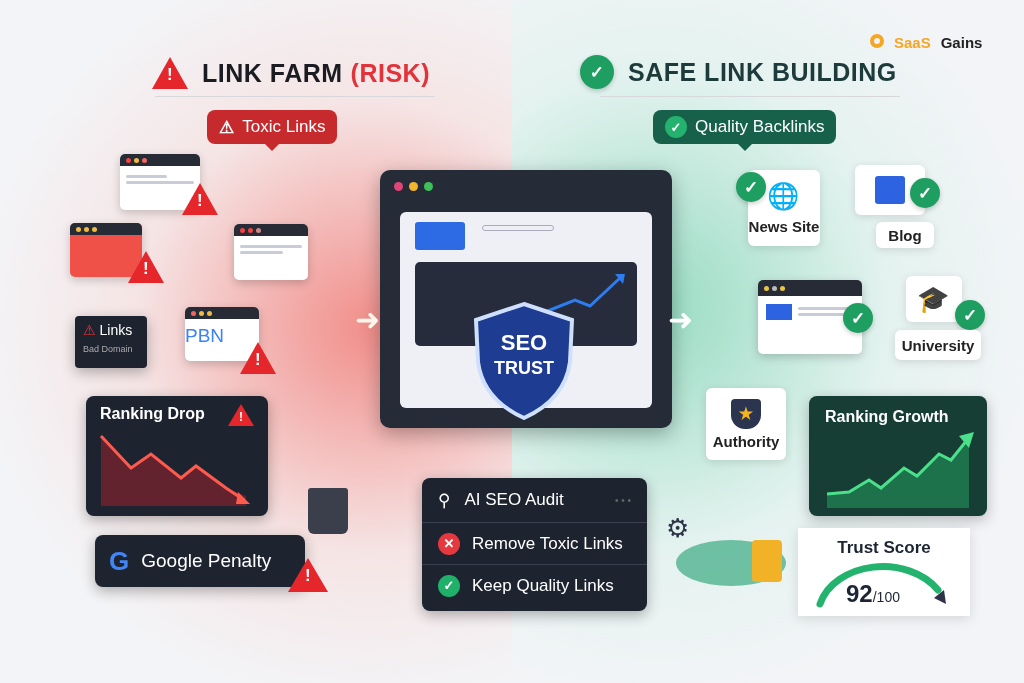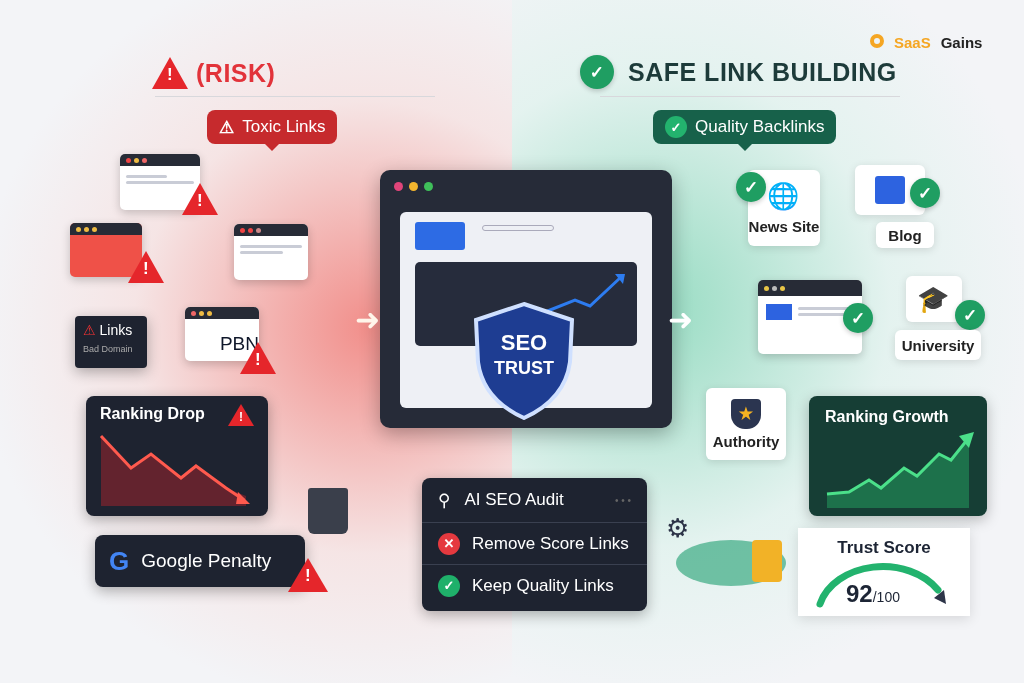--- a/index.html
+++ b/index.html
@@ -34,20 +34,21 @@
   <span style="color:#f5a623">SaaS</span>
   <span style="color:#222">Gains</span>
 </div>
 
 <div class="abs section-title" style="left:152px;top:57px">
   <div style="position:relative;width:36px;height:32px">
       <div class="warn" style="left:0;top:0">
         <span>!</span>
       </div>
     </div>
+  <span style="color:#1b1c22">LINK FARM</span>
   <span style="color:#e2333a;margin-left:-6px">(RISK)</span>
 </div>
 <div class="abs divider" style="left:155px;top:96px;width:280px"></div>
 
 <div class="abs pill" style="left:207px;top:110px;background:#c62a2d;border-color:#c62a2d">
   <span style="font-weight:700">⚠</span>
   <span>Toxic Links</span>
 </div>
 
 <div class="abs section-title" style="left:580px;top:55px">
@@ -110,21 +111,21 @@
     </div>
   <div style="font-size:9px;color:#aaa;margin-top:6px">Bad Domain</div>
 </div>
 
 <div class="abs win" style="left:185px;top:307px;width:74px;height:54px">
     <div class="bar">
       <span class="dot" style="background:#e66"></span>
       <span class="dot" style="background:#eb4"></span>
       <span class="dot" style="background:#eb4"></span>
     </div>
-    <div style="font-size:19px;color:#0f172a;text-align:right;padding-top:14px">PBN</div>
+    <div style="font-size:19px;color:#3b82f6;text-align:left;padding-top:6px">PBN</div>
   </div>
 <div style="position:absolute;left:240px;top:342px;width:36px;height:32px">
     <div class="warn">
       <span>!</span>
     </div>
   </div>
 
 <div class="abs dark" style="left:86px;top:396px;width:182px;height:120px">
   <div style="position:absolute;left:14px;top:9px;font-size:16px;font-weight:700">Ranking Drop</div>
   <div style="position:absolute;left:142px;top:8px;width:30px;height:26px">
@@ -181,21 +182,21 @@
 <div class="abs" style="left:668px;top:302px;font-size:30px;color:#fff">➜</div>
 
 <div class="abs dark" style="left:422px;top:478px;width:225px;height:133px;overflow:hidden">
   <div style="display:flex;align-items:center;gap:14px;height:44px;padding:0 16px;font-size:17px">
     <span>⚲</span>
     <span>AI SEO Audit</span>
     <span style="margin-left:auto;color:#666;font-size:10px">• • •</span>
   </div>
   <div class="audit-row">
       <span class="ic" style="background:#e5393f">✕</span>
-      <span>Remove Score Links</span>
+      <span>Remove Toxic Links</span>
     </div>
   <div class="audit-row">
       <span class="ic" style="background:#1fb06a">✓</span>
       <span>Keep Quality Links</span>
     </div>
 </div>
 
 <div class="abs card" style="left:748px;top:170px;width:72px;height:76px;flex-direction:column;gap:6px">
   <span style="font-size:26px">🌐</span>
   <span>News Site</span>

